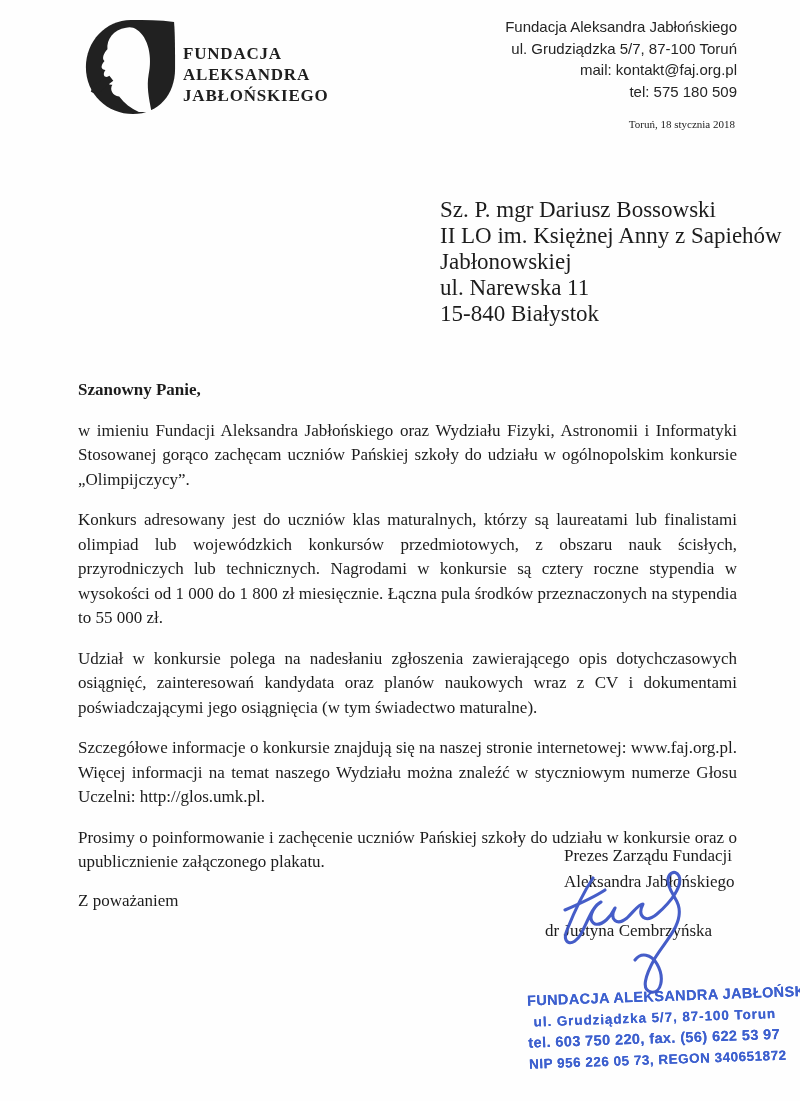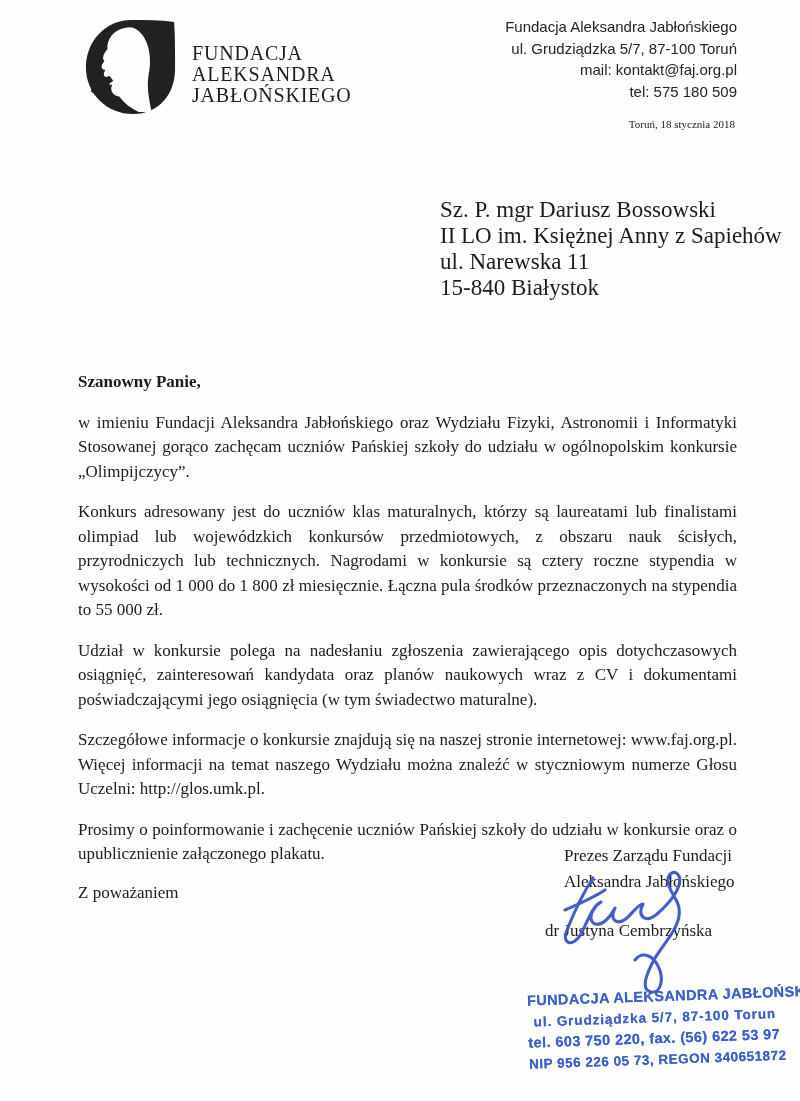--- a/index.html
+++ b/index.html
@@ -8,43 +8,44 @@
     width:800px;height:1101px;
     margin:0 auto;
     background:#fefefe;
     color:#1c1c1c;
     font-family:"Liberation Serif", serif;
     overflow:hidden;
   }
   
   .logo-mark{position:absolute;left:76px;top:18px;width:106px;height:98px;}
   .logo-text{
-    position:absolute;left:192px;top:43px;
+    position:absolute;left:183px;top:43px;
     font-family:"Liberation Serif", serif;
-    font-size:20px;line-height:21px;letter-spacing:.8px;
+    font-size:17px;line-height:21px;letter-spacing:.8px;
     color:#1e1e1e;
+    font-weight:bold;
   }
   .contact-block{
     position:absolute;top:16px;right:63px;
     text-align:right;
     font-family:"Liberation Sans", sans-serif;
     font-size:15px;line-height:21.5px;color:#242424;
   }
   .dateline{
     position:absolute;top:118px;right:65px;
     font-size:11px;
   }
   
   .recipient{
     position:absolute;left:440px;top:197px;
     font-size:23px;line-height:26px;
   }
   
   .body-block{
-    position:absolute;left:78px;top:370px;width:659px;
+    position:absolute;left:78px;top:378px;width:659px;
     font-size:17px;line-height:24.5px;
   }
   .salutation{font-weight:bold;margin:0 0 14px 0;}
   .body-block p{margin:16px 0 14px 0;text-align:justify;}
   .valediction{padding-right:8px;margin-top:2px;}
   
   .signer-title{
     position:absolute;left:564px;top:843px;
     font-size:17px;line-height:26px;
   }
@@ -103,20 +104,21 @@
     <div>ul. Grudziądzka 5/7, 87-100 Toruń</div>
     <div>mail: kontakt@faj.org.pl</div>
     <div>tel: 575 180 509</div>
   </div>
 
   <div class="dateline">Toruń, 18 stycznia 2018</div>
 
   <div class="recipient">
     <div>Sz. P. mgr Dariusz Bossowski</div>
     <div>II LO im. Księżnej Anny z Sapiehów</div>
+    <div>Jabłonowskiej</div>
     <div>ul. Narewska 11</div>
     <div>15-840 Białystok</div>
   </div>
 
   <div class="body-block">
     <div class="salutation">Szanowny Panie,</div>
     <p>w imieniu Fundacji Aleksandra Jabłońskiego oraz Wydziału Fizyki, Astronomii i Informatyki Stosowanej gorąco zachęcam uczniów Pańskiej szkoły do udziału w ogólnopolskim konkursie „Olimpijczycy”.</p>
     <p>Konkurs adresowany jest do uczniów klas maturalnych, którzy są laureatami lub finalistami olimpiad lub wojewódzkich konkursów przedmiotowych, z obszaru nauk ścisłych, przyrodniczych lub technicznych. Nagrodami w konkursie są cztery roczne stypendia w wysokości od 1 000 do 1 800 zł miesięcznie. Łączna pula środków przeznaczonych na stypendia to 55 000 zł.</p>
     <p>Udział w konkursie polega na nadesłaniu zgłoszenia zawierającego opis dotychczasowych osiągnięć, zainteresowań kandydata oraz planów naukowych wraz z CV i dokumentami poświadczającymi jego osiągnięcia (w tym świadectwo maturalne).</p>
     <p>Szczegółowe informacje o konkursie znajdują się na naszej stronie internetowej: www.faj.org.pl. Więcej informacji na temat naszego Wydziału można znaleźć w styczniowym numerze Głosu Uczelni: http://glos.umk.pl.</p>

